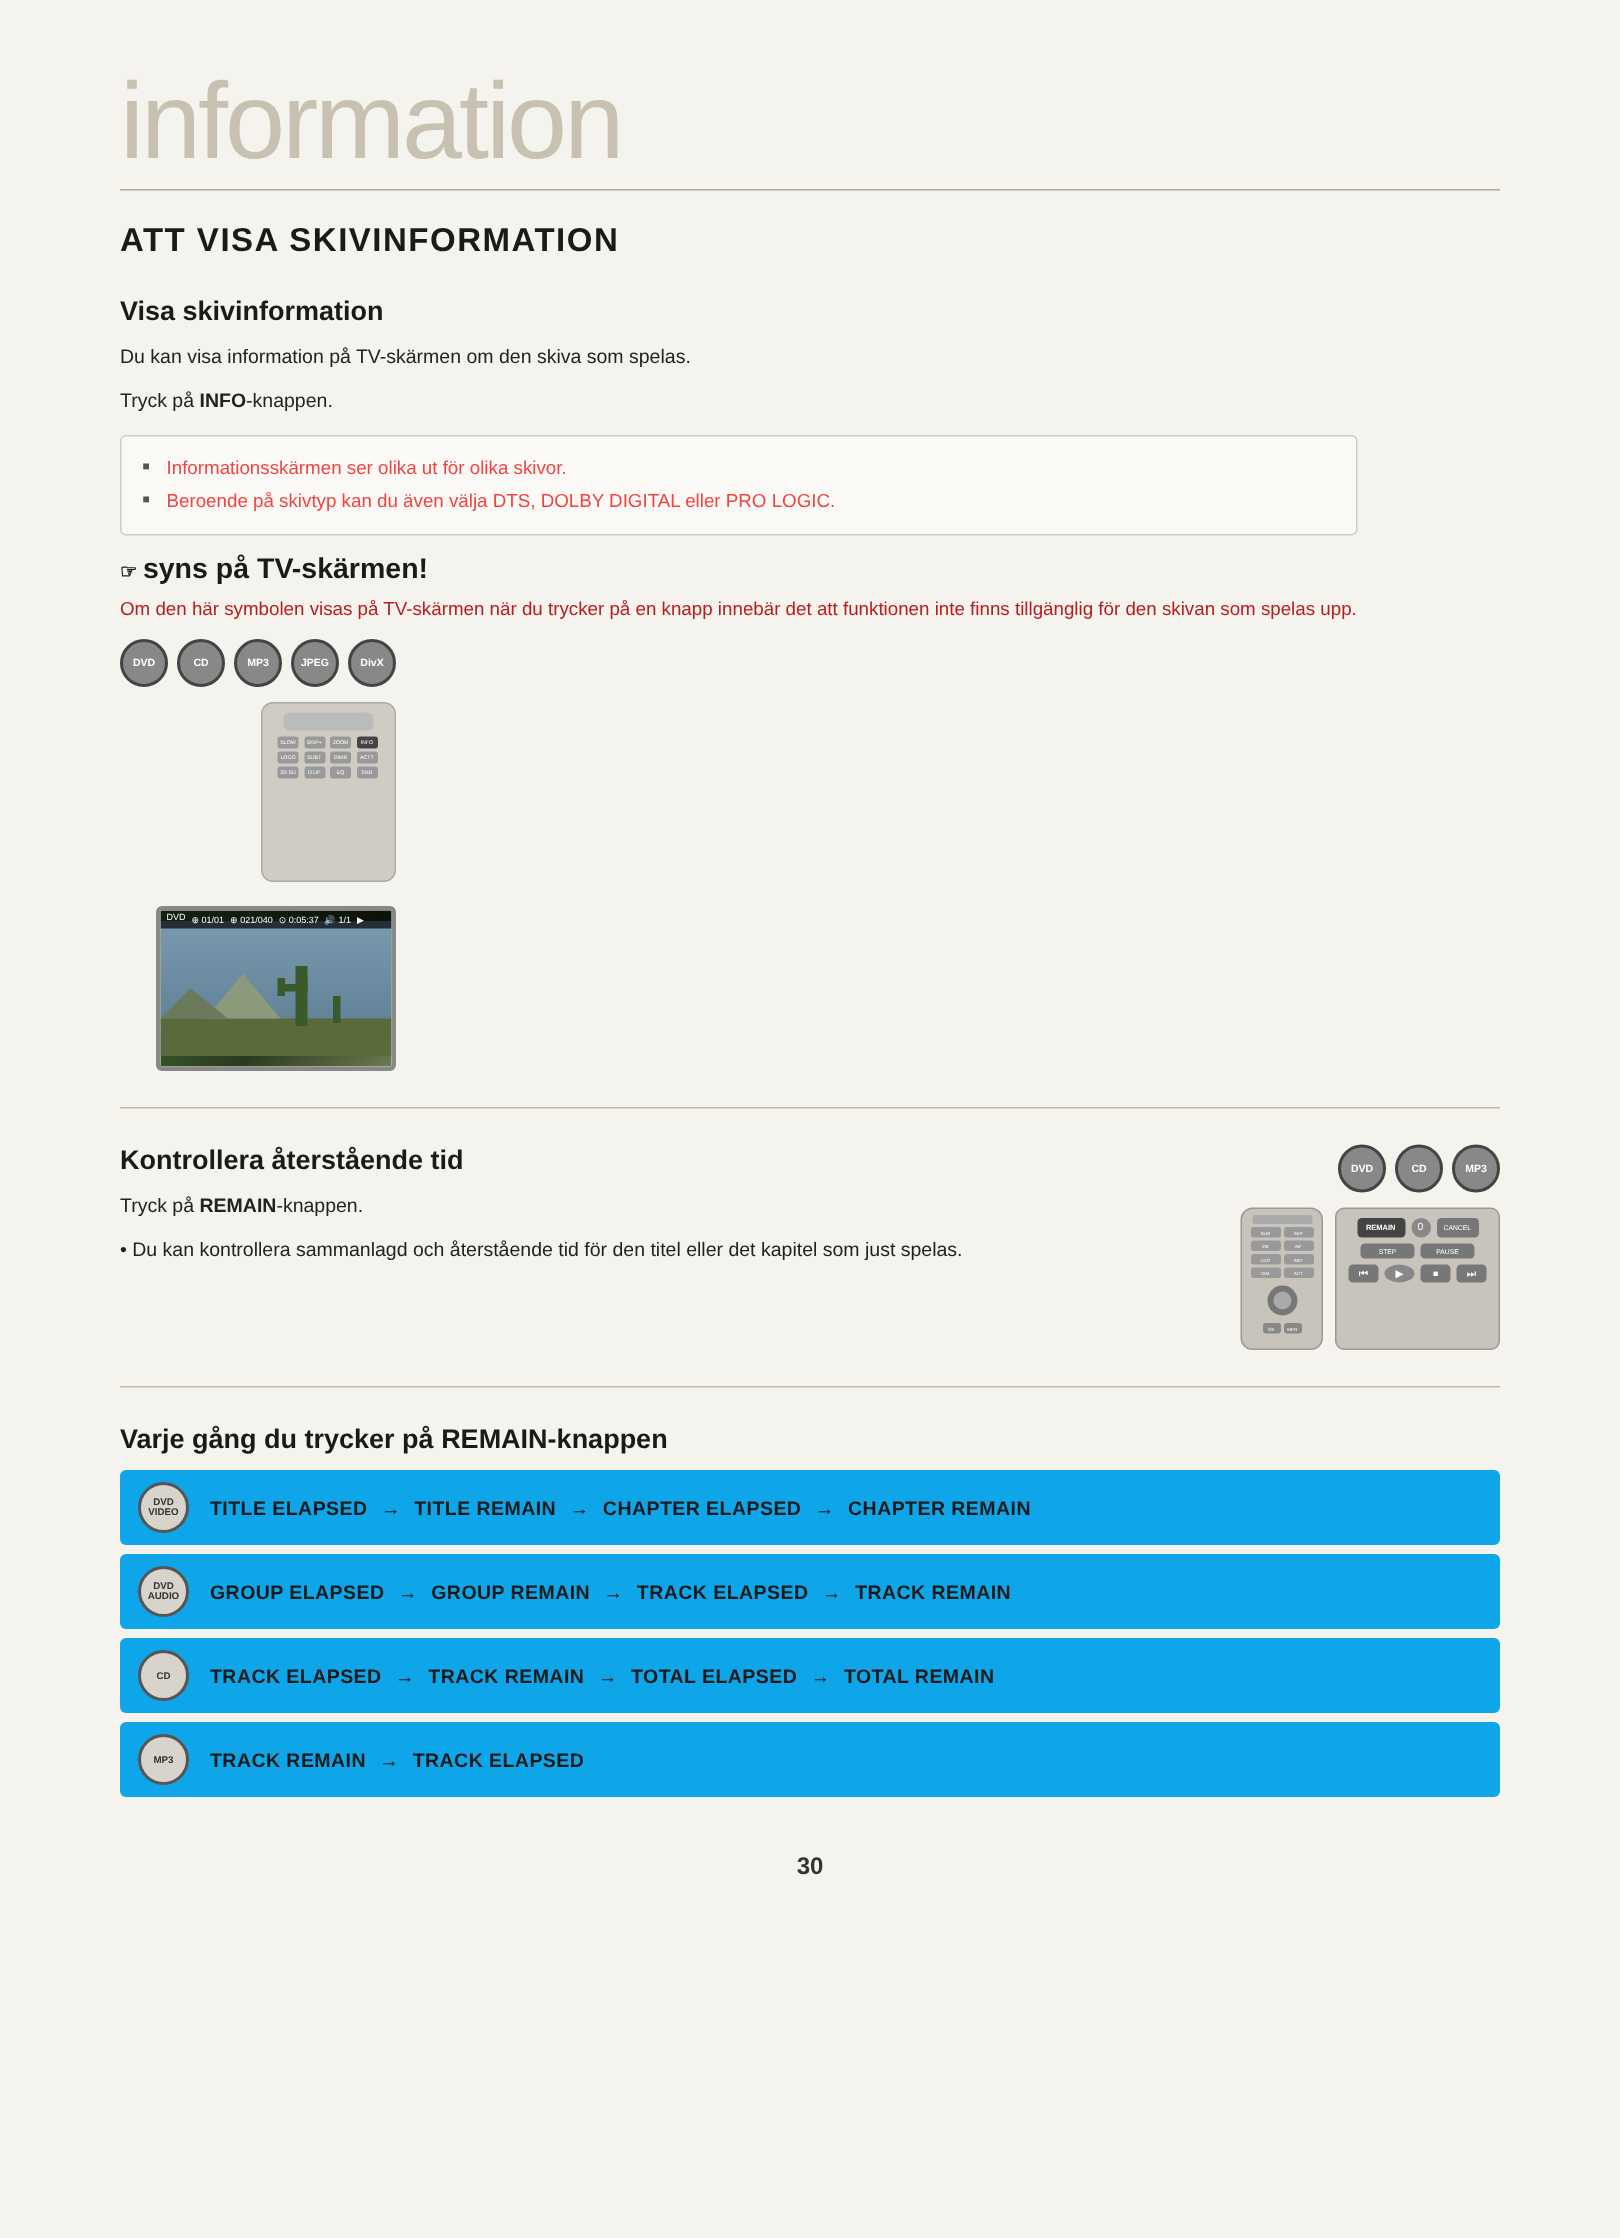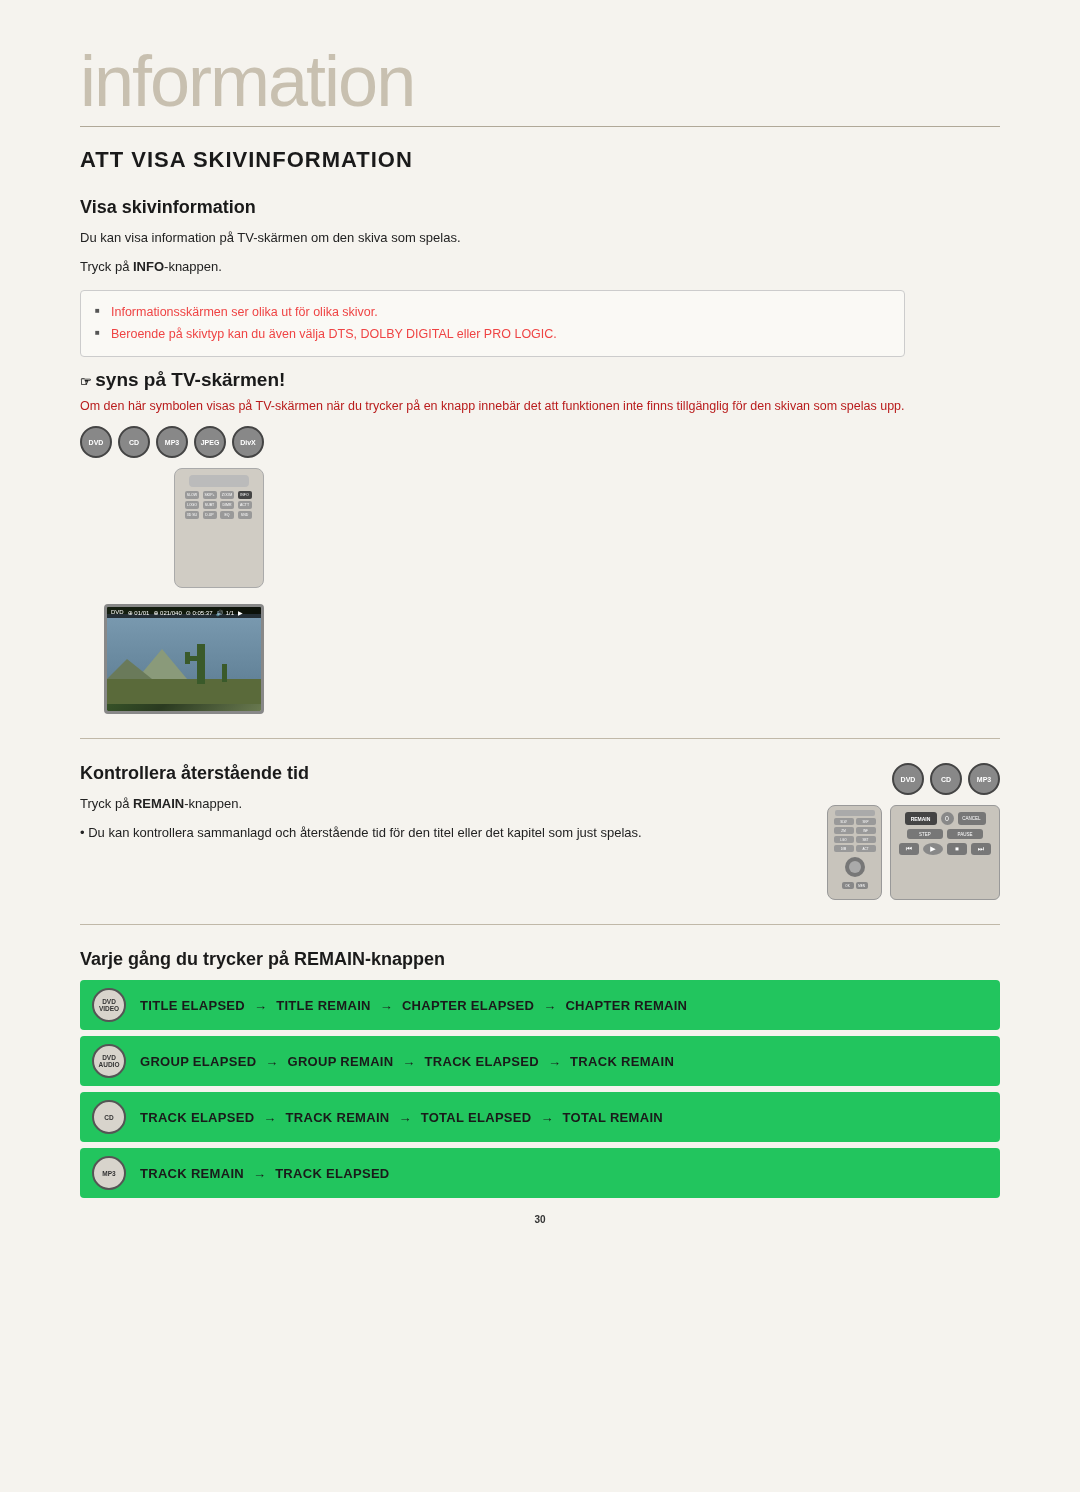--- a/index.html
+++ b/index.html
@@ -235,21 +235,21 @@
     
     .remain-section {
       margin-top: 10px;
     }
 
     .remain-row {
       display: flex;
       align-items: center;
       margin: 6px 0;
       padding: 8px 12px;
-      background: #22c55e;
+      background: #0ea5e9;
       border-radius: 4px;
     }
 
     .remain-disc-icon {
       width: 34px;
       height: 34px;
       border-radius: 50%;
       border: 2px solid #555;
       display: flex;
       align-items: center;
@@ -272,23 +272,23 @@
     }
 
     .arrow {
       margin: 0 5px;
       font-size: 13px;
       color: #1a1a1a;
     }
 
     .page-number {
       text-align: center;
-      font-size: 10px;
+      font-size: 16px;
       color: #333;
-      margin-top: 16px;
+      margin-top: 38px;
       font-weight: 600;
     }
 
     .two-col {
       display: flex;
       gap: 30px;
       align-items: flex-start;
     }
 
     .two-col-left { flex: 1; }

